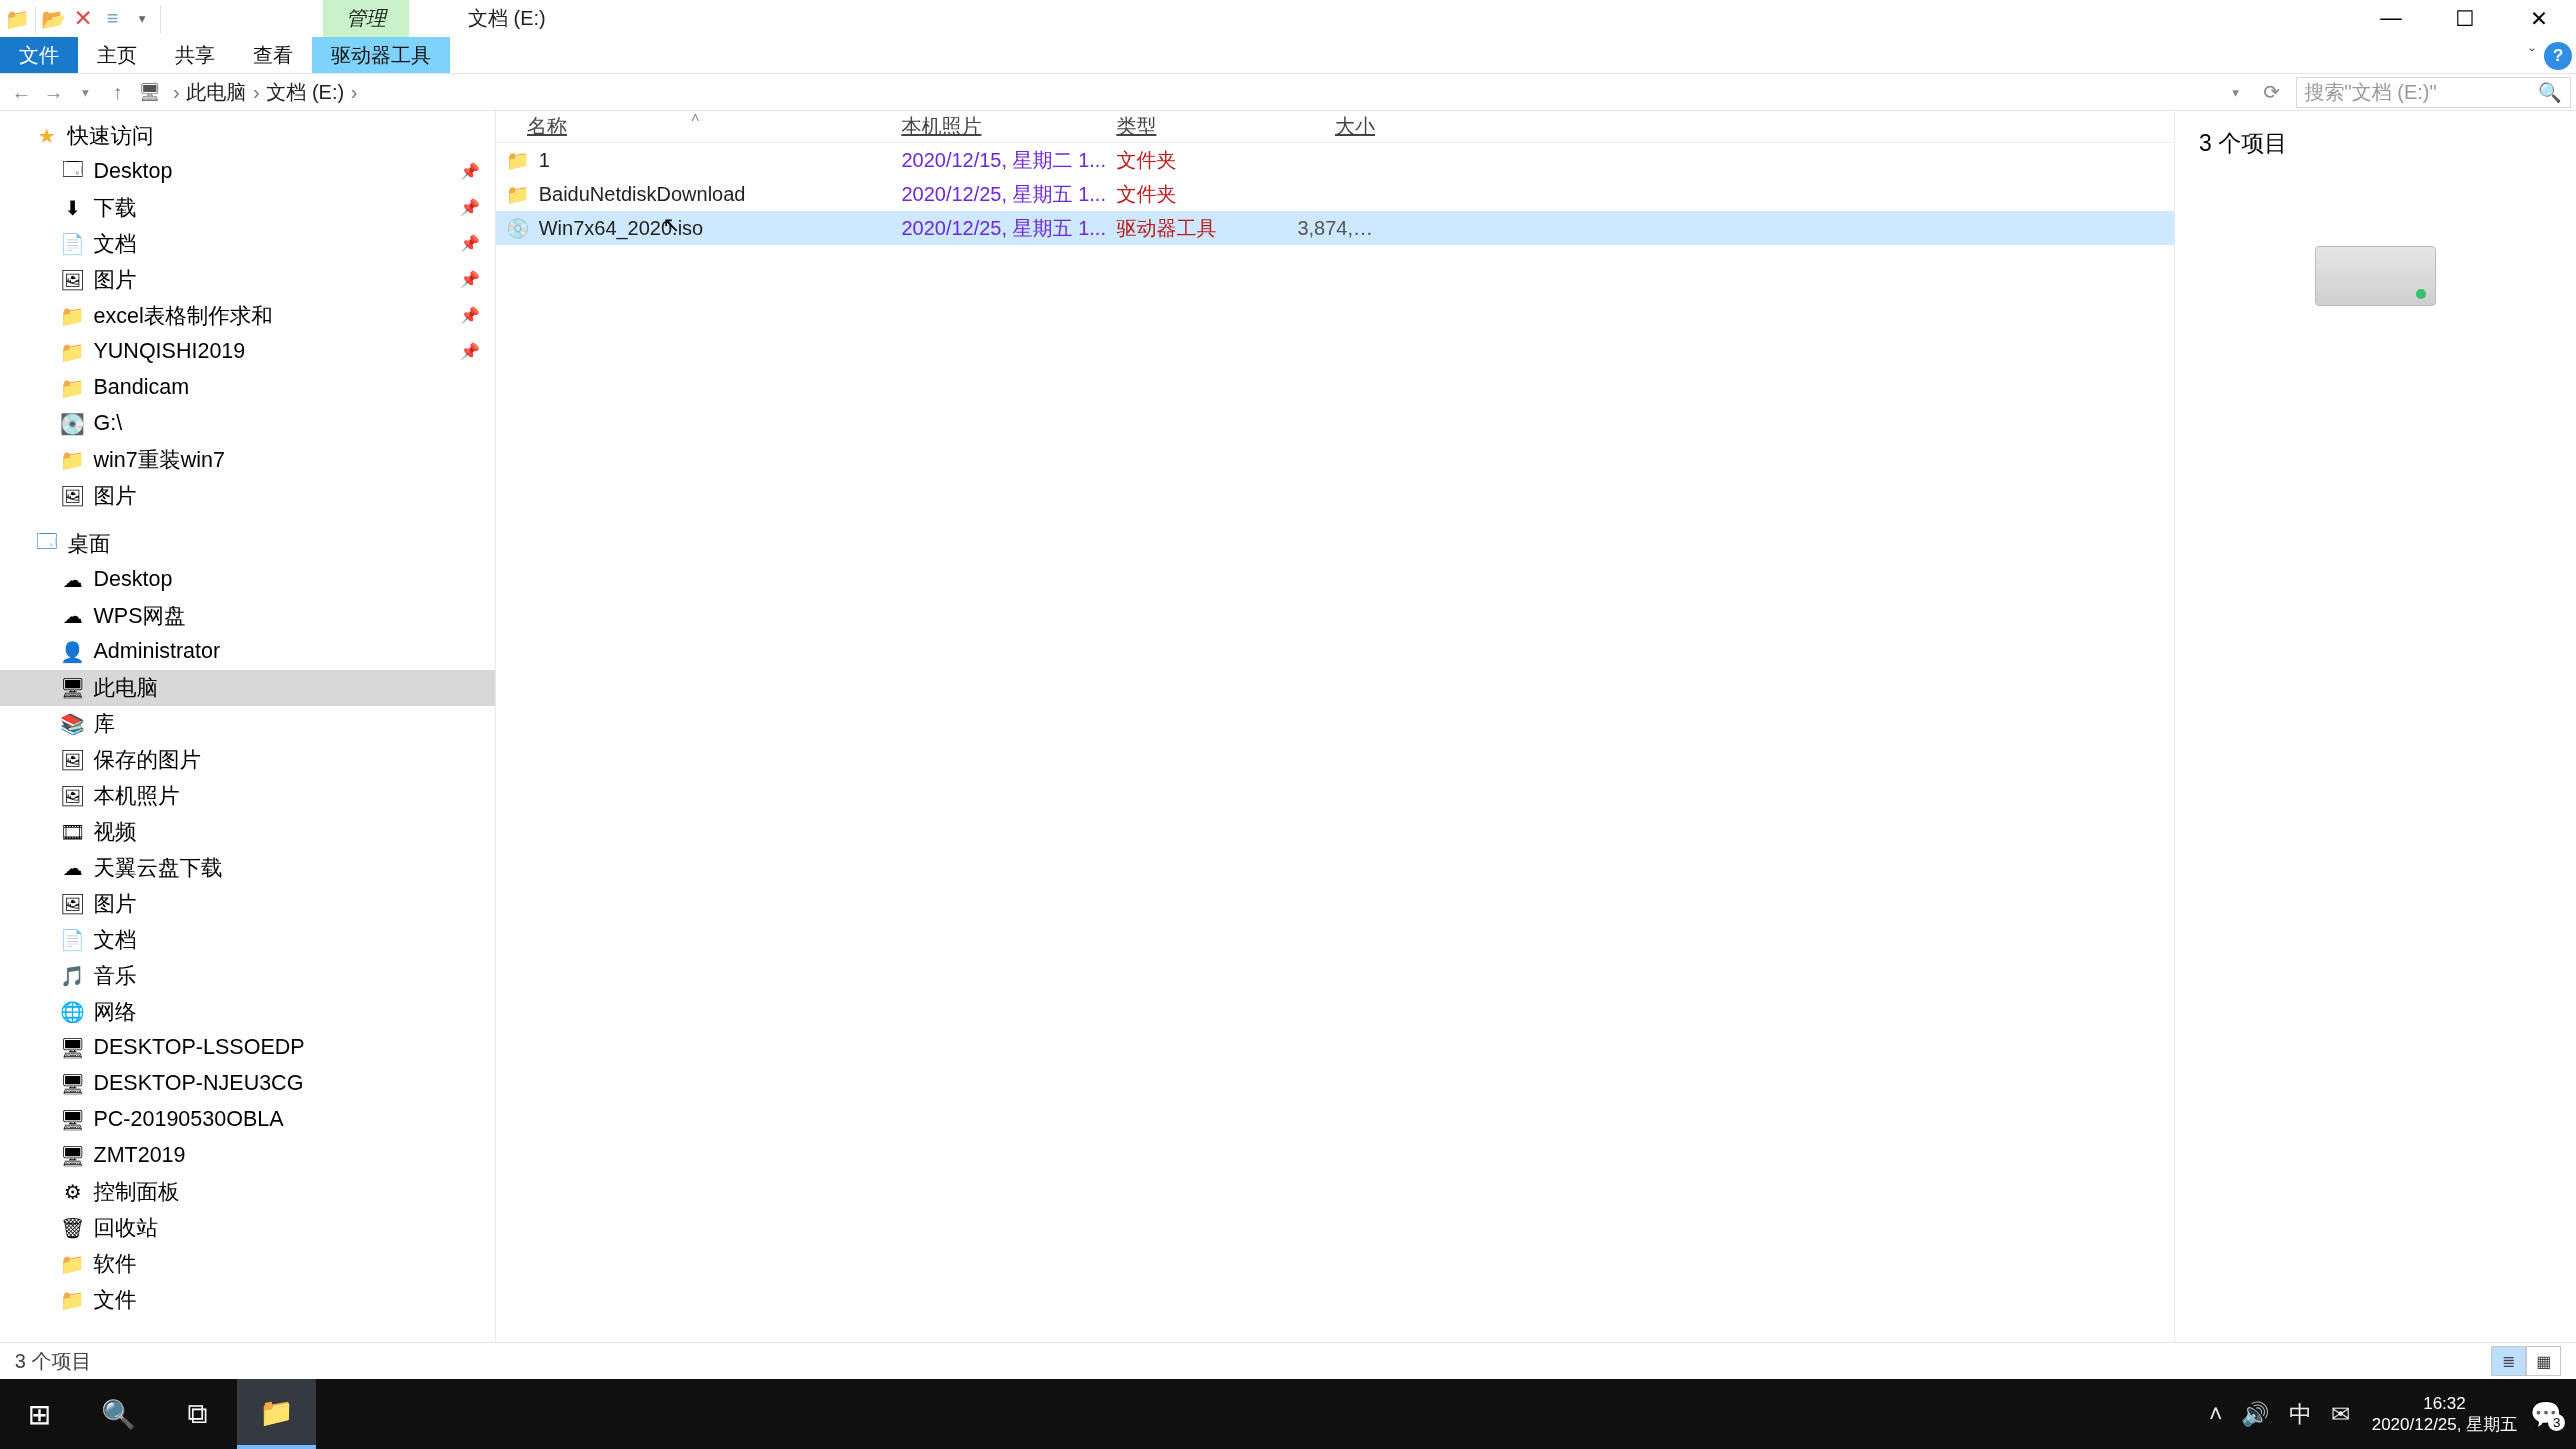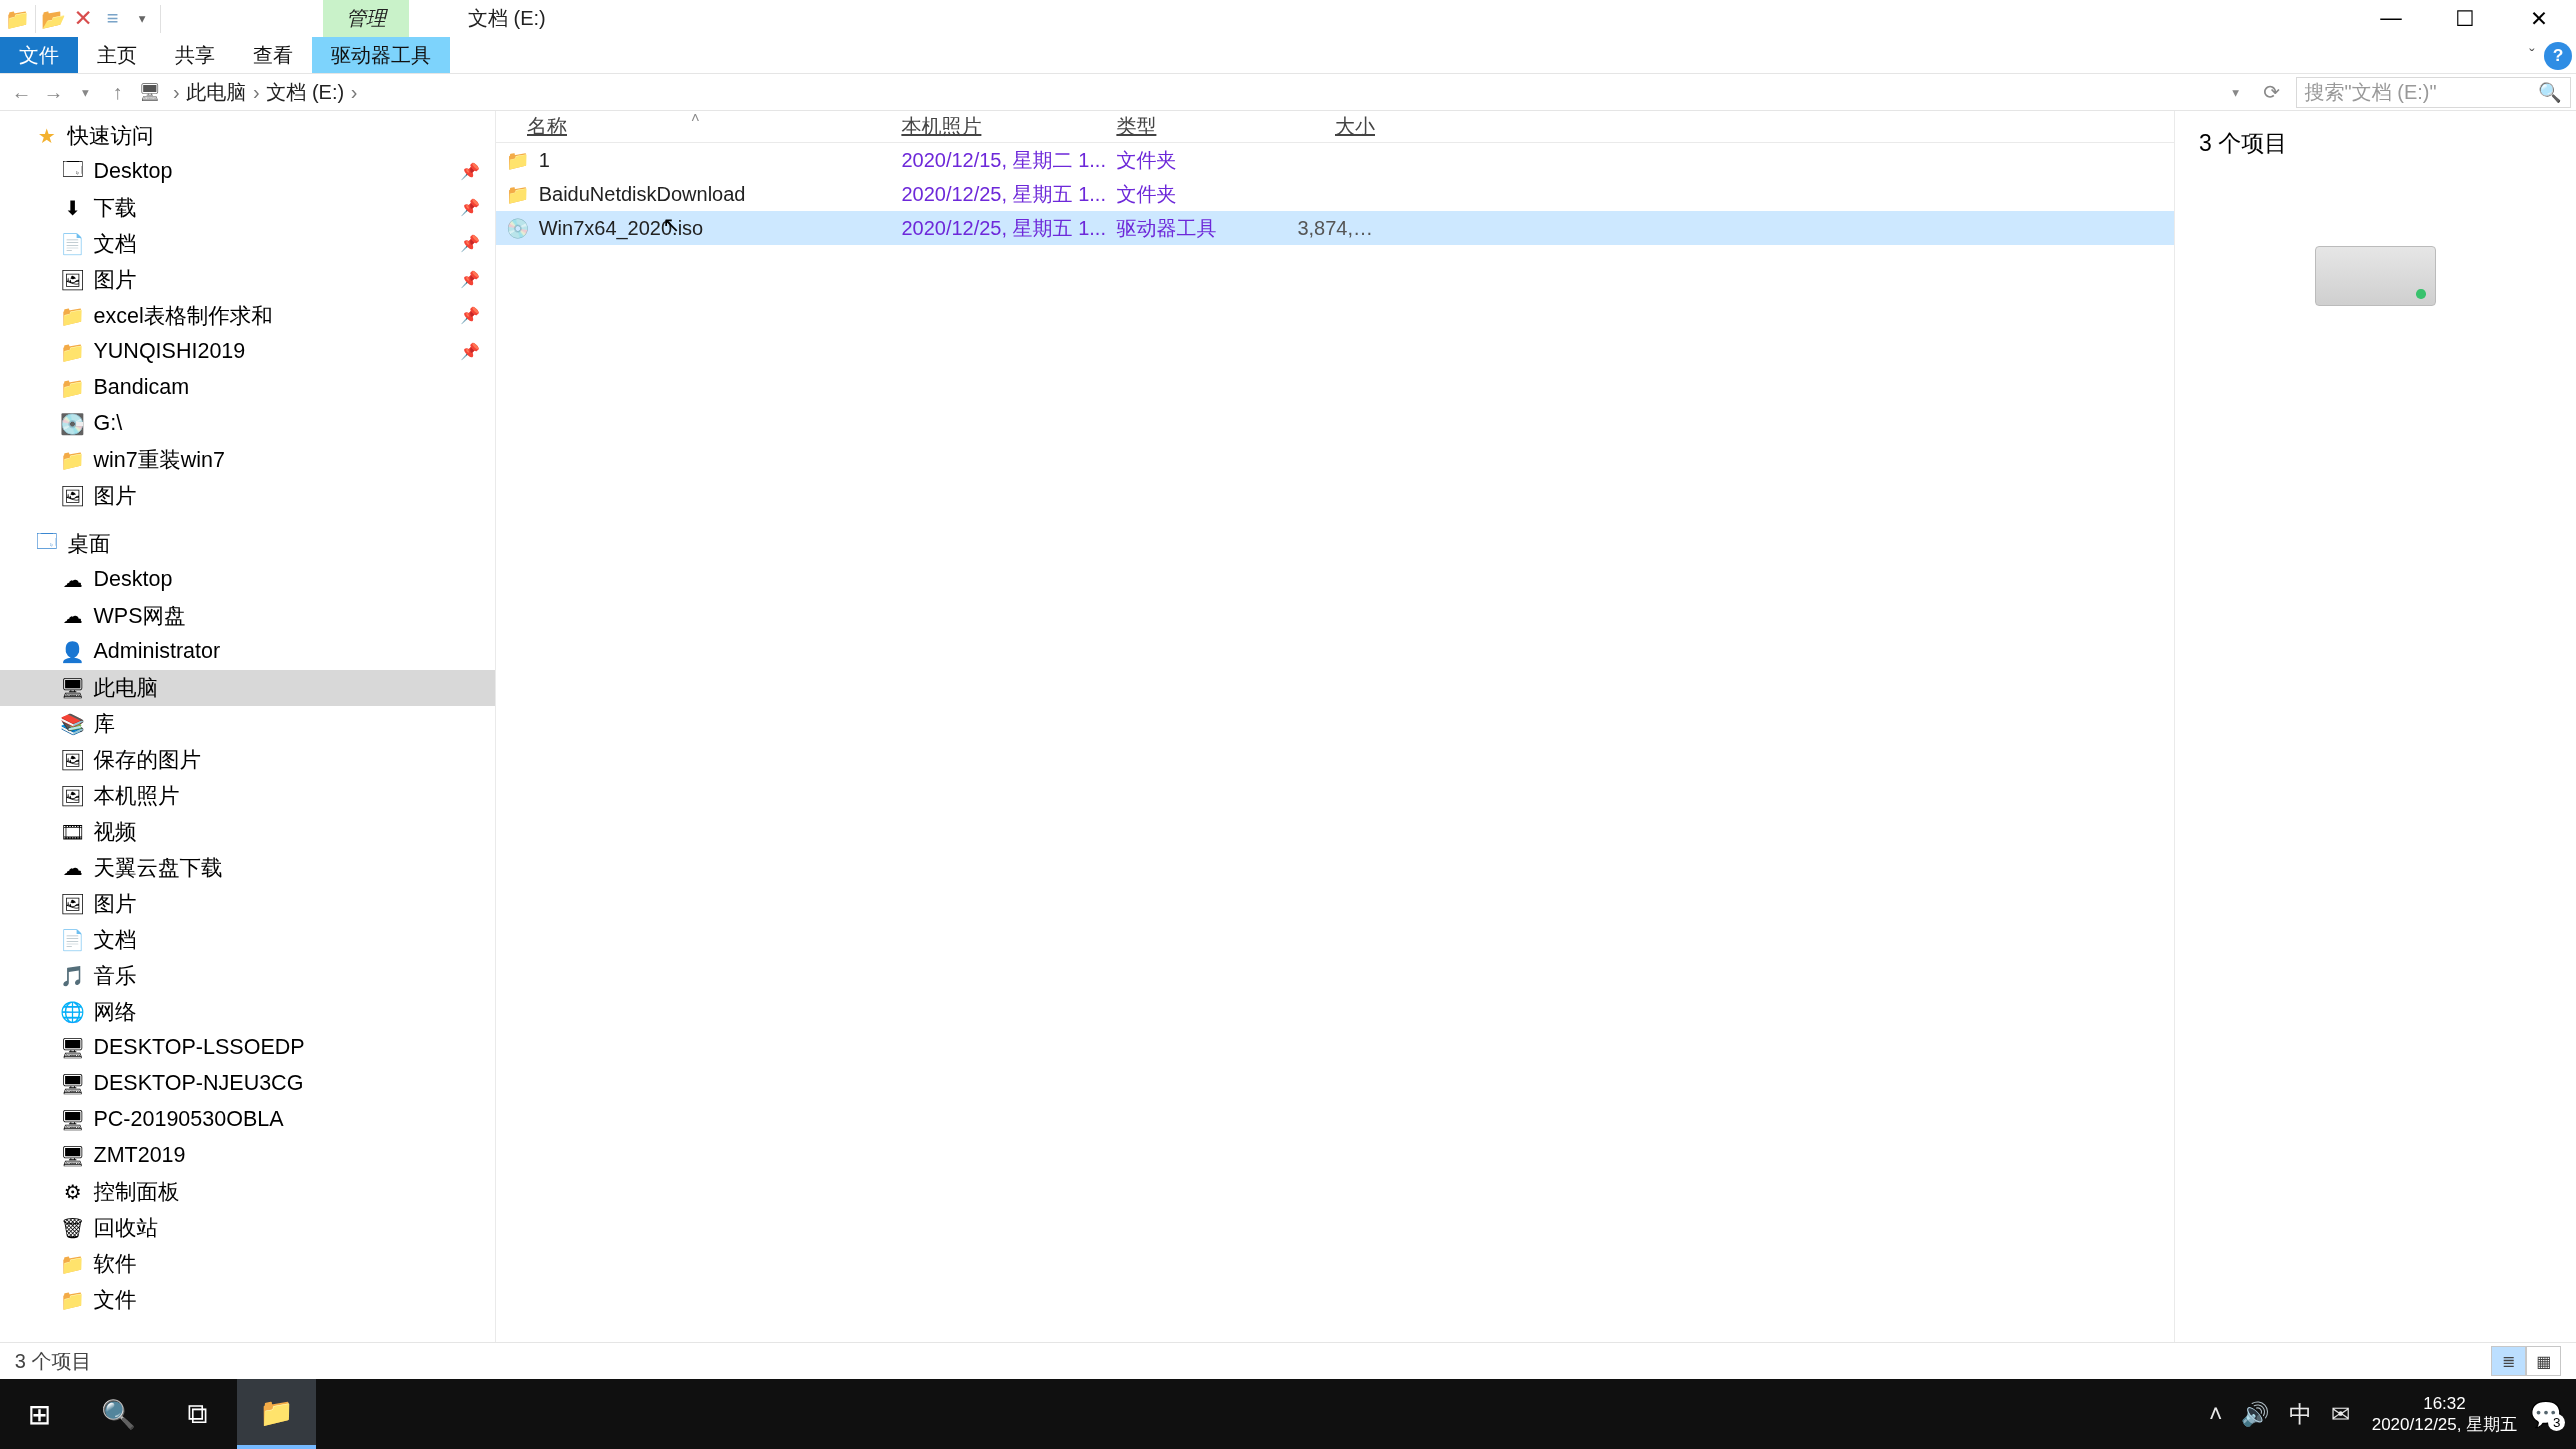--- a/index.html
+++ b/index.html
@@ -84,21 +84,21 @@
   .col.date { width: 215px; }
   .col.type { width: 181px; }
   .col.size { width: 107px; text-align: right; padding-right: 20px;}
   .cols-header .sort-indicator{position:absolute;left:195px;top:-1.3px;color:#888;font-size:14.8px;}
   .file-rows { font-size: 20px; color: #222; }
   .row { height: 34px; display: flex; align-items: center; }
   .row.sel { background: #cde8ff; }
   .row .cell { padding-left: 9.4px; overflow: hidden; text-overflow: ellipsis; white-space: nowrap; }
   .row .cell.name { width: 396px; padding-left: 10.7px; display:flex;align-items:center;gap:8px;}
   .row .cell.date { width: 215px; color: #6d28d9;}
-  .row .cell.type { width: 181px; color: #6d28d9;}
+  .row .cell.type { width: 181px; color: #b91c1c;}
   .row .cell.size { width: 107px; text-align: right; padding-right: 20px; color:#555;}
   .row .file-icon { width: 24px; text-align: center; font-size: 19px;}
   .cursor{position:absolute;font-size:21.5px;color:#000;transform:translate(-2.7px,-2.7px);pointer-events:none;}
 
   .preview-pane { width: 402px; border-left: 1.3px solid #eaeaea; padding: 17.4px 24px; font-size: 23px; }
   .drive-illus {
     width: 121px; height: 60px; margin: 87px auto 0;
     background: linear-gradient(#e6e6e6,#cfcfcf);
     border: 1.3px solid #bbb; border-radius: 4px;
     position: relative;

